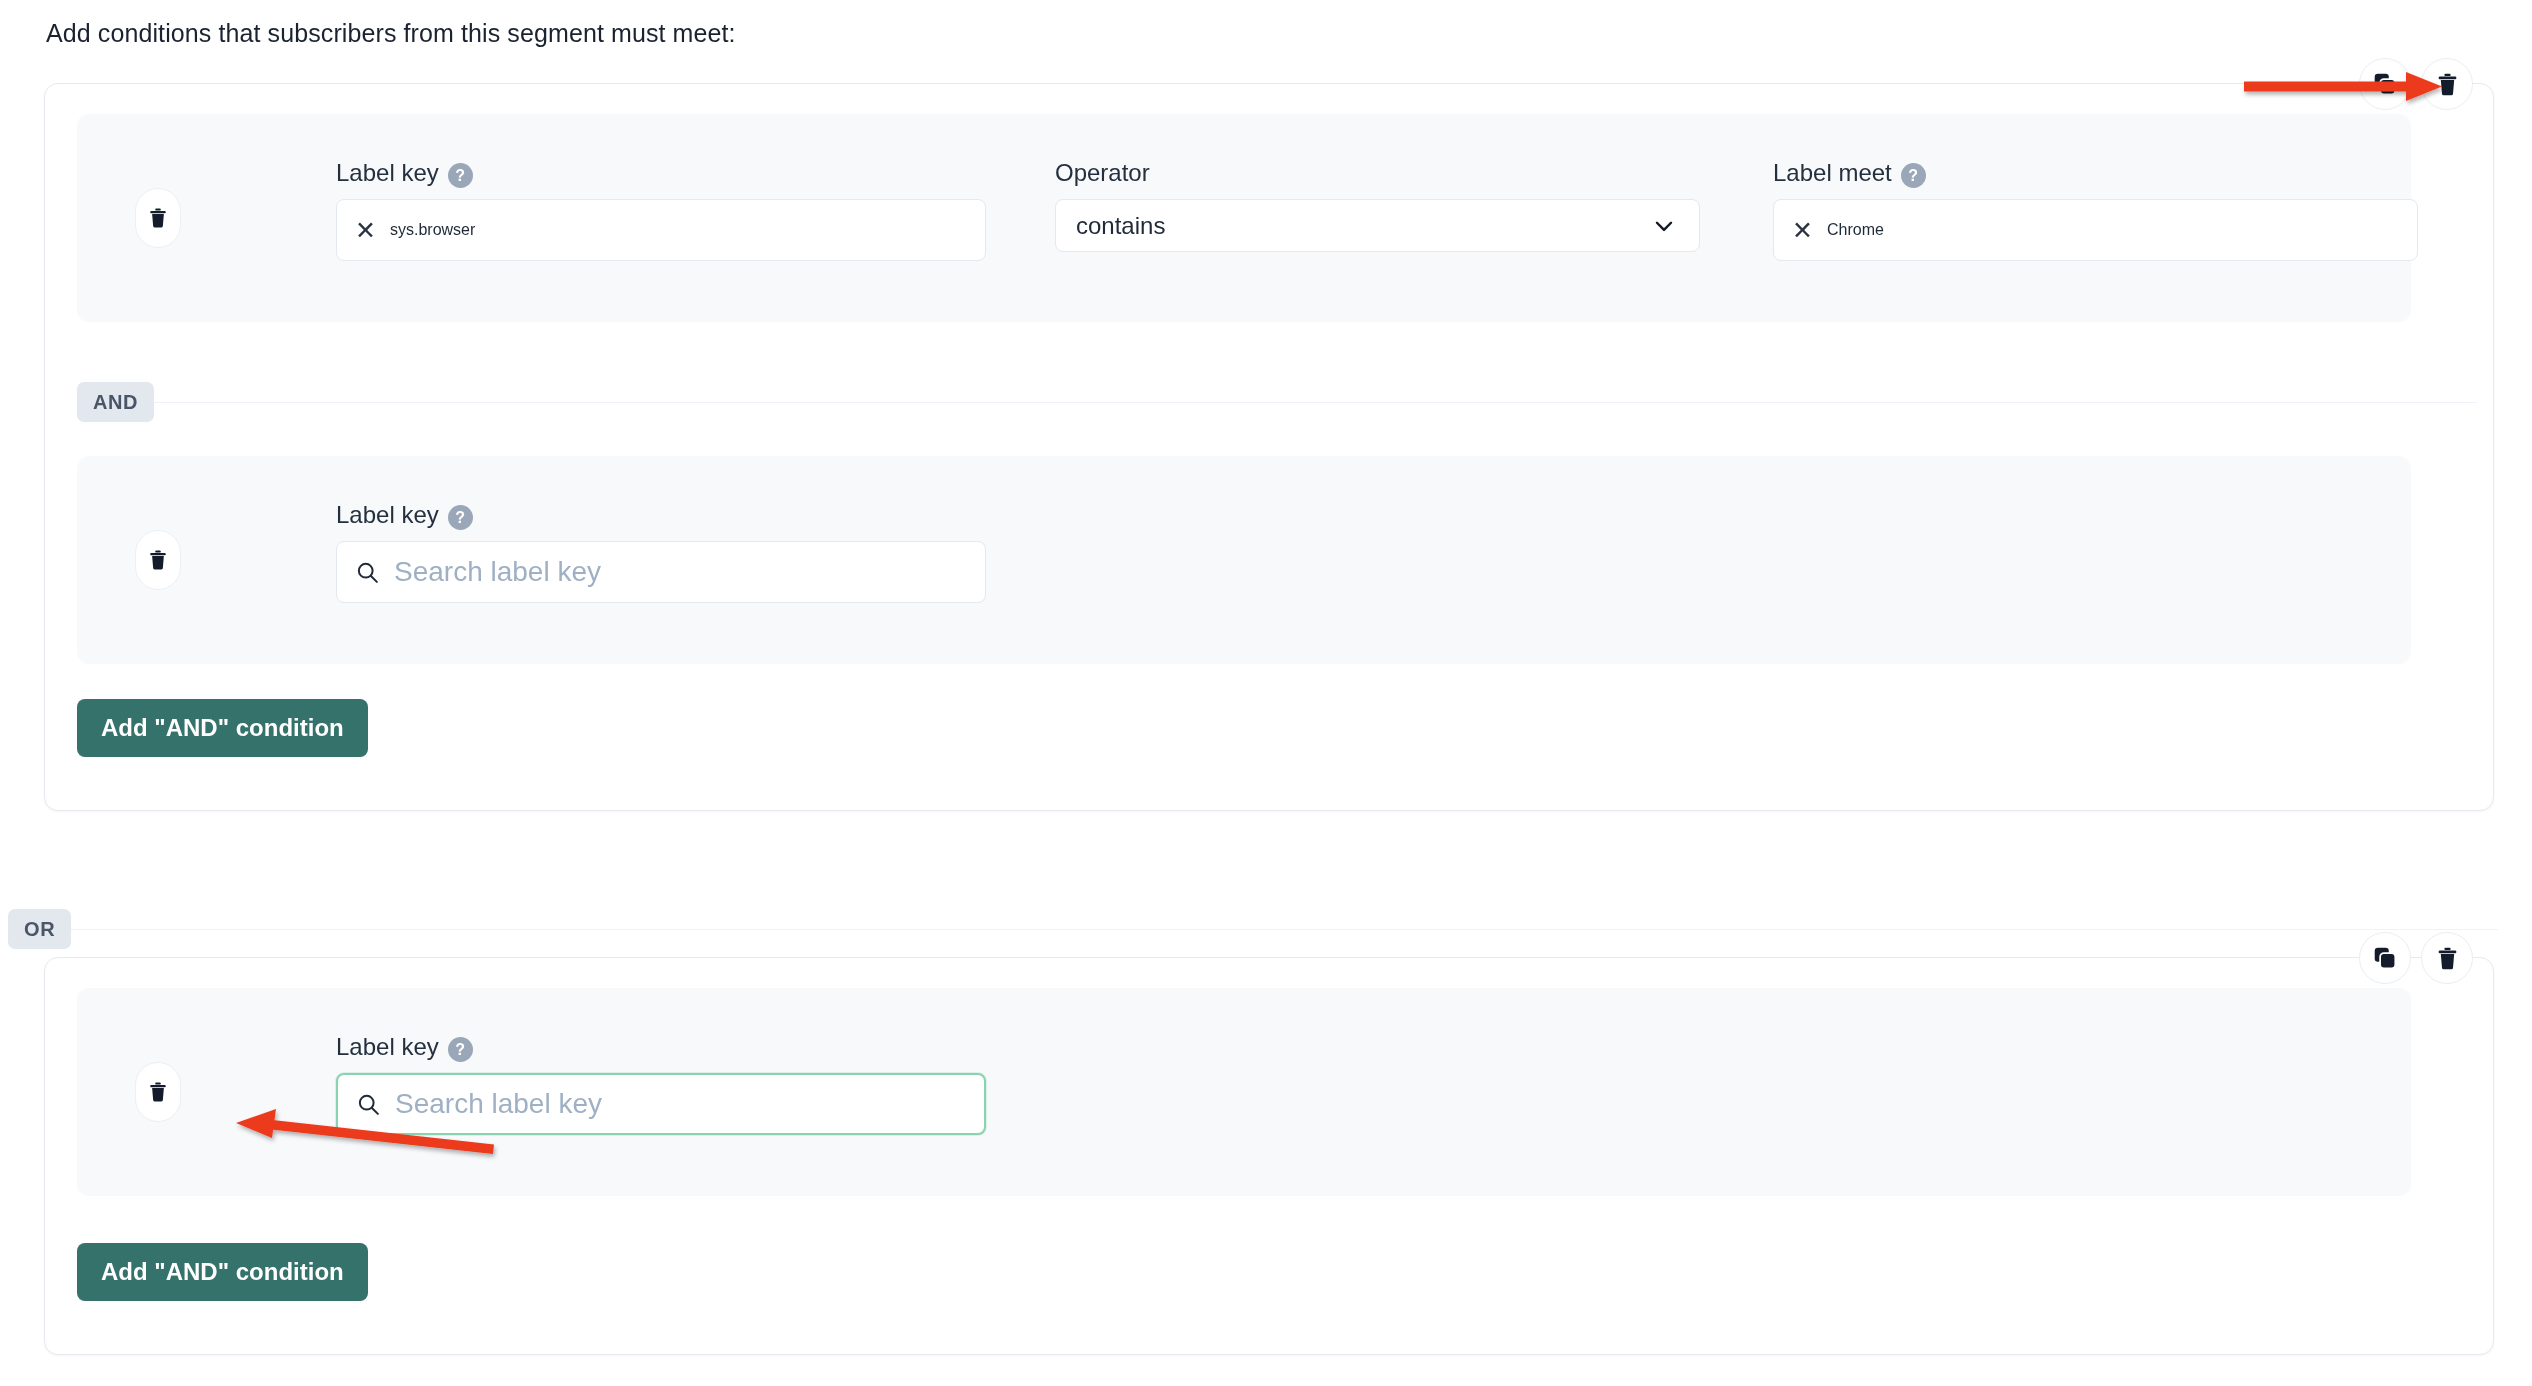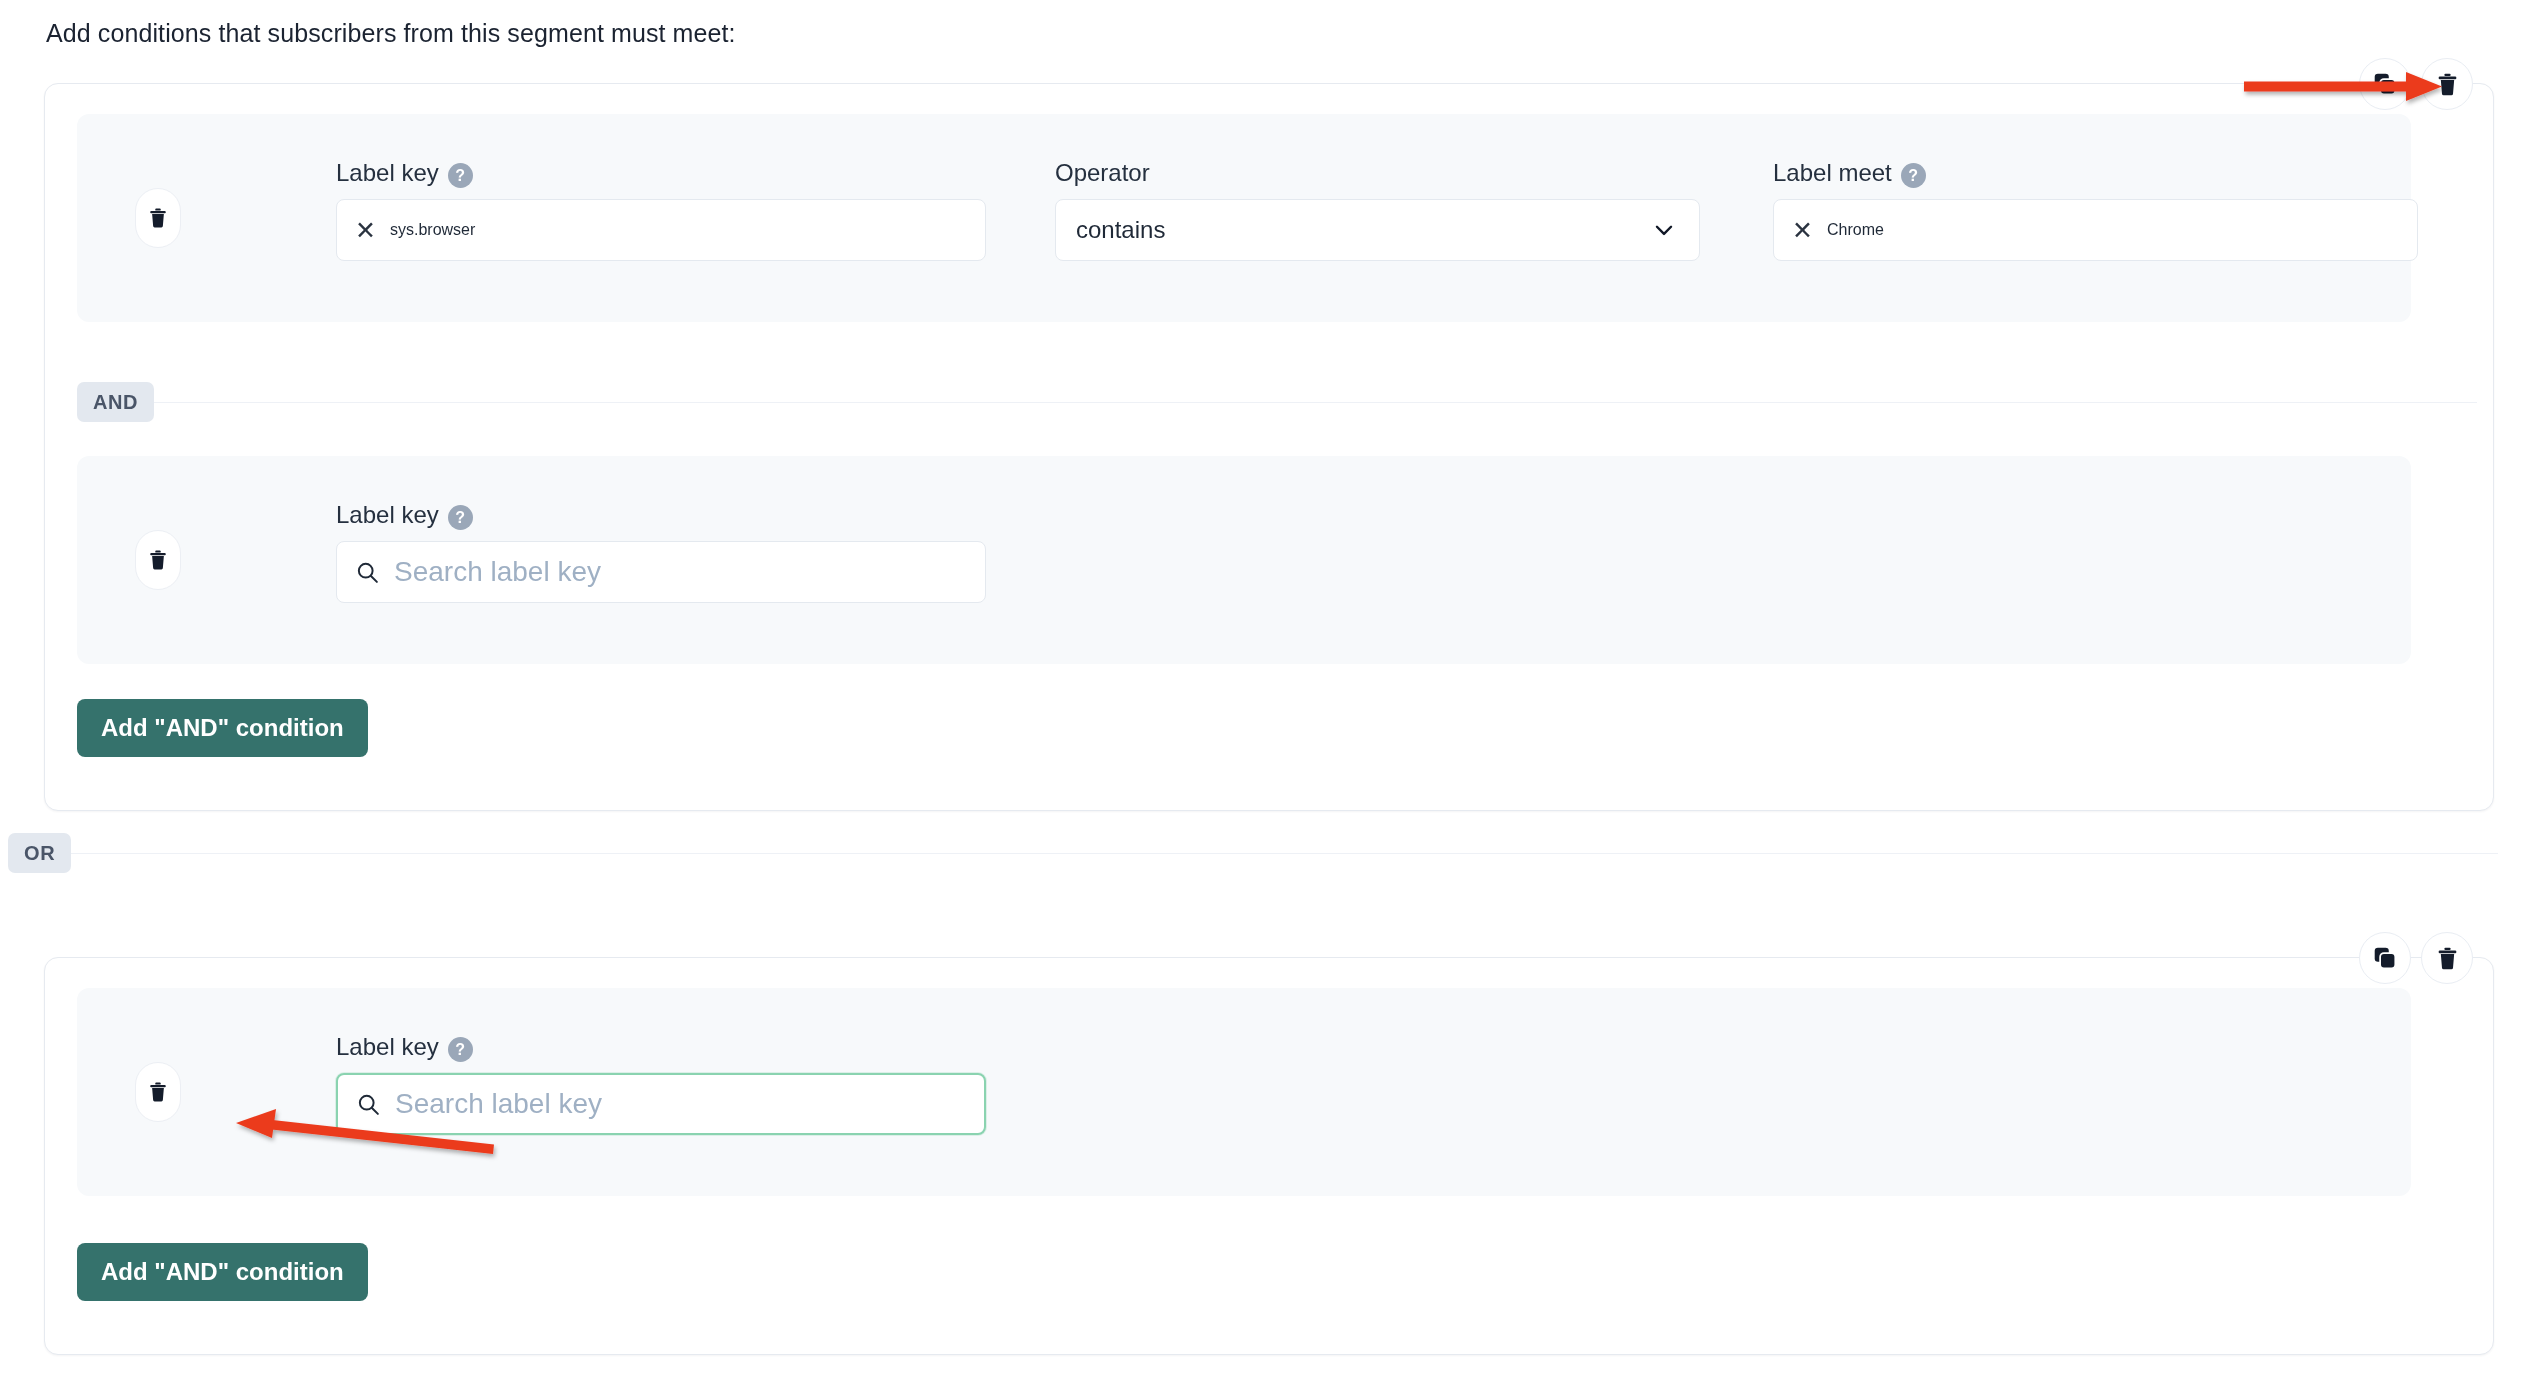--- a/index.html
+++ b/index.html
@@ -144,21 +144,21 @@
     font-size: 25px;
     color: #2a3340;
     line-height: 1;
     cursor: pointer;
     flex: none;
     font-weight: 300;
   }
   .search-ic { flex: none; display: block; }
 
   .select-box {
-    height: 62px;
+    height: 53px;
     background: #ffffff;
     border: 1px solid #e4e9ef;
     border-radius: 8px;
     display: flex;
     align-items: center;
     justify-content: space-between;
     padding: 0 22px 0 20px;
     cursor: pointer;
   }
   .select-value { font-size: 24px; color: #1f2937; }
@@ -306,21 +306,21 @@
             <line x1="15.3" y1="15.3" x2="21" y2="21" stroke="#1f2937" stroke-width="1.9" stroke-linecap="round"></line>
           </svg>
           <span class="input-placeholder">Search label key</span>
         </div>
       </div>
     </div>
 
     <button class="btn-primary" style="left:32px; top:615px;">Add "AND" condition</button>
   </div>
 
-  <div class="sep" style="left:8px; top:830px; width:2490px;">
+  <div class="sep" style="left:8px; top:906px; width:2490px;">
     <span class="sep-badge">OR</span>
     <span class="sep-line"></span>
   </div>
 
   <div class="group-card" id="group-2">
 
     <div class="group-actions">
       <div class="icon-btn-circle">
         <svg width="26" height="26" viewBox="0 0 24 24">
           <rect x="2.5" y="2.5" width="13" height="13" rx="3" fill="#141c2b"></rect>

